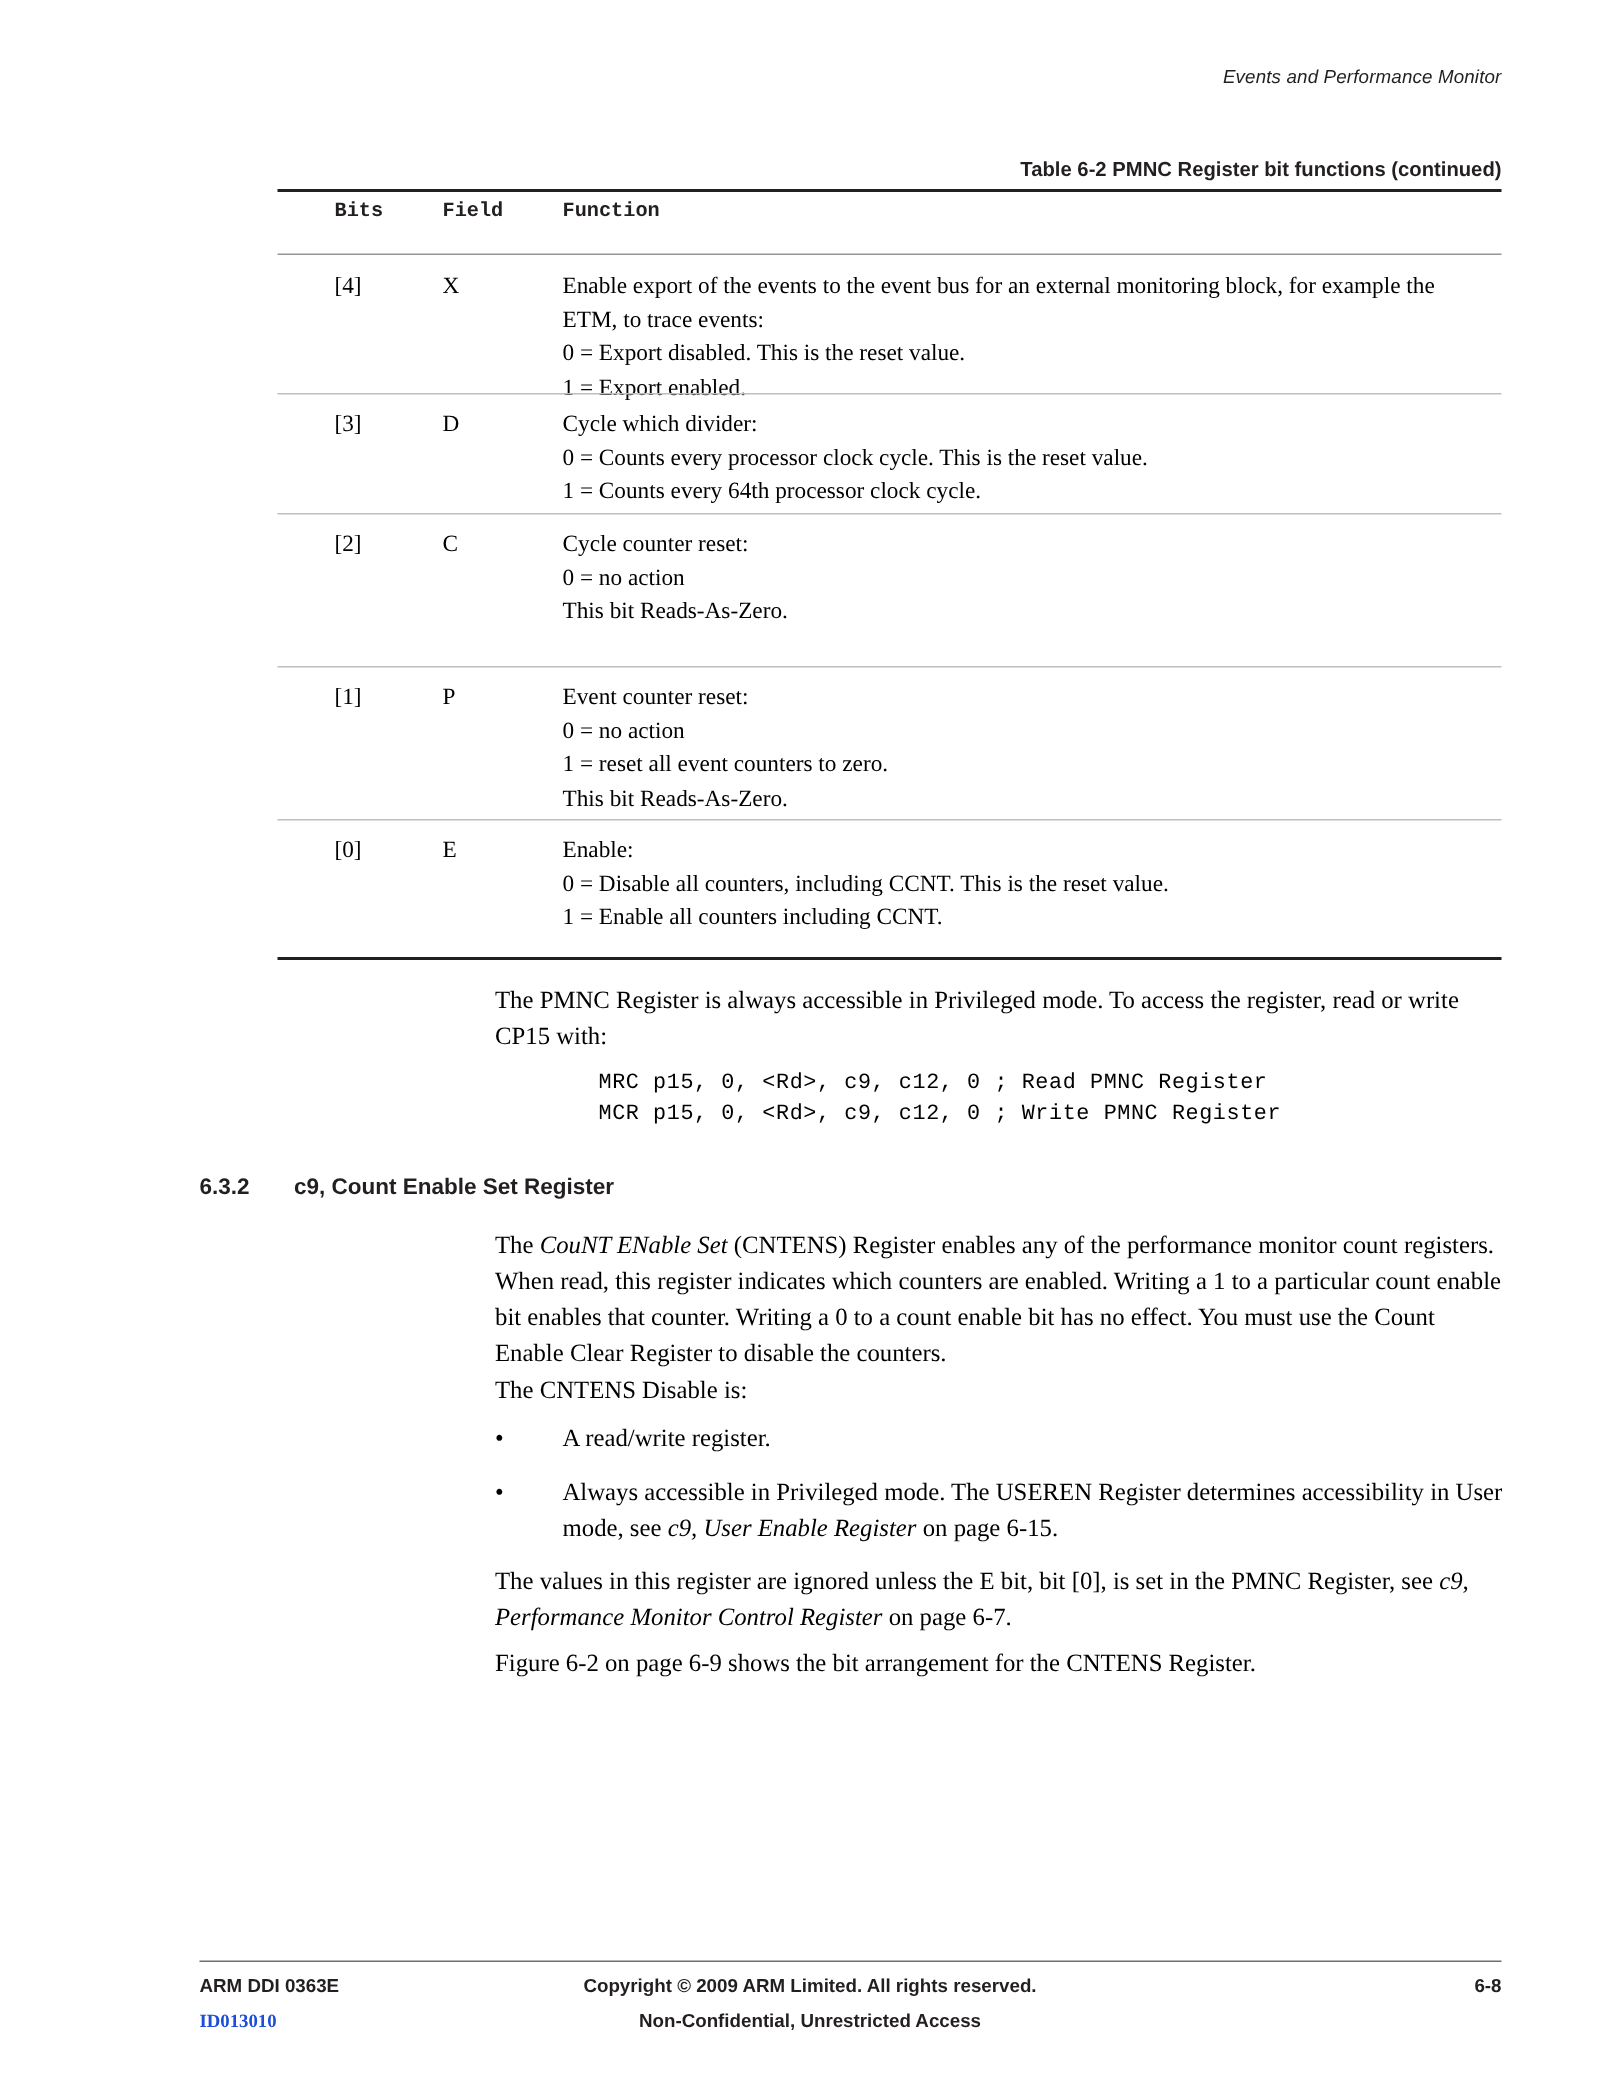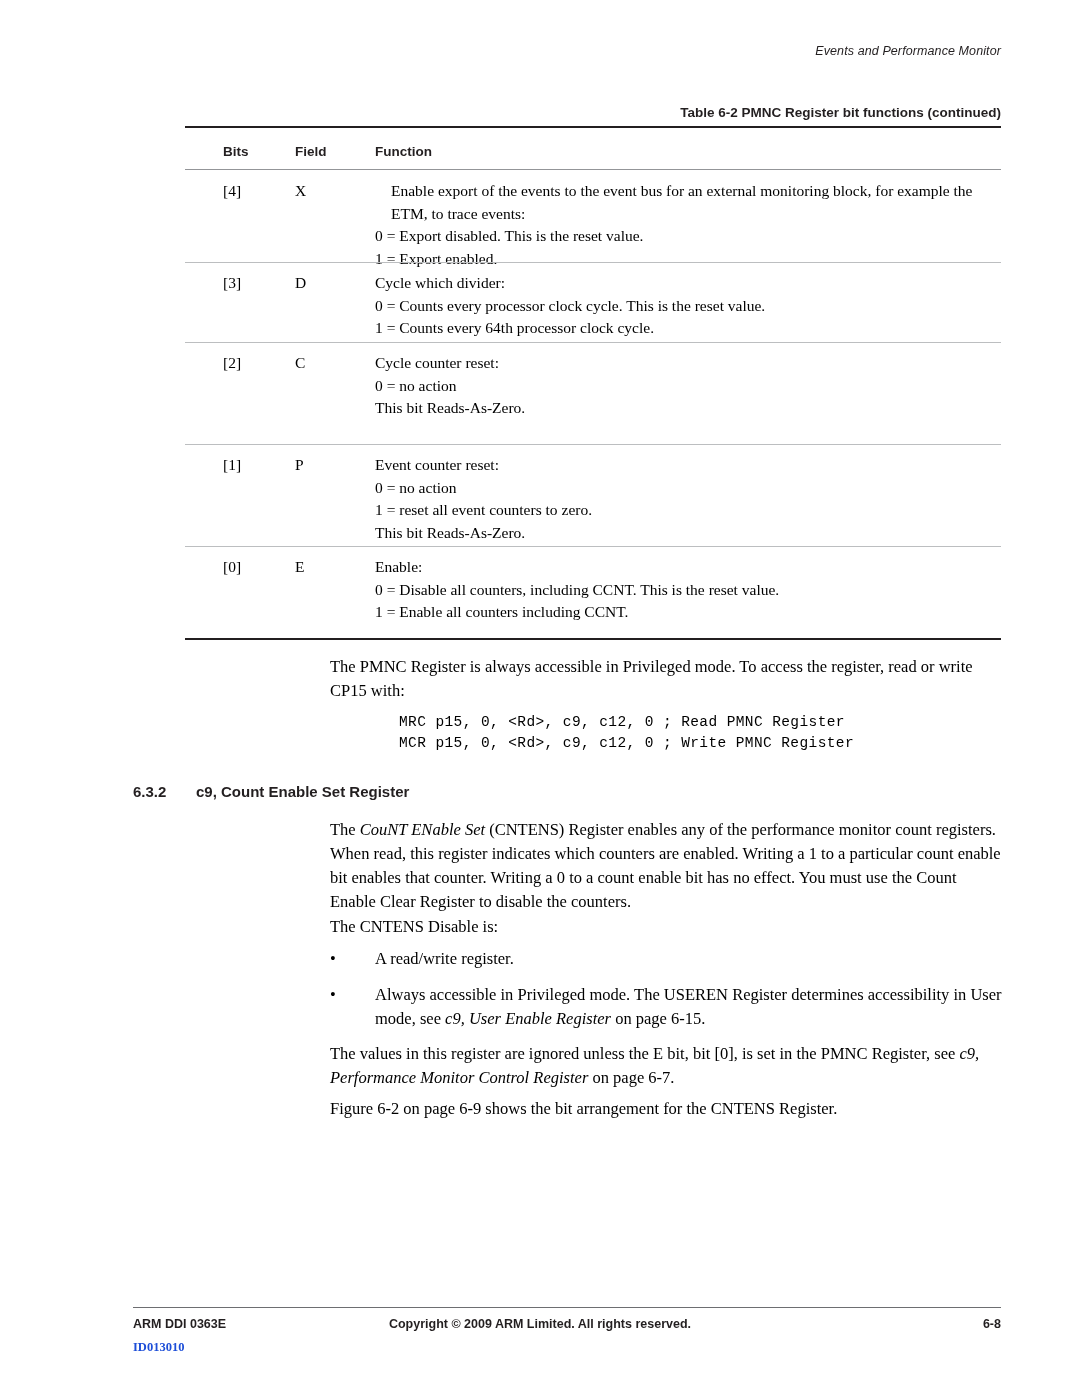--- a/index.html
+++ b/index.html
@@ -44,24 +44,24 @@
     position: absolute;
     left: 185px;
     top: 126px;
     width: 816px;
   }
   .tbl .hrule-top { position:absolute; left:0; top:0; width:816px; height:1.6px; background:#231f20; }
   .tbl .hrule-head { position:absolute; left:0; top:43px; width:816px; height:1px; background:#939598; }
   .tbl .hrule-bottom { position:absolute; left:0; top:512px; width:816px; height:1.6px; background:#231f20; }
   .thead {
     position: absolute;
-    left: 0; top: 18px;
+    left: 0; top: 8px;
     width: 816px;
     height: 28px;
-    font-family: Liberation Sans, sans-serif;
+    font-family: Liberation Mono, monospace;
     font-weight: bold;
     font-size: 13.5px;
     color: #231f20;
   }
   .th-bits { position: absolute; left: 38px; top: 0; }
   .th-field { position: absolute; left: 110px; top: 0; }
   .th-func { position: absolute; left: 190px; top: 0; }
 
   .row {
     position: absolute;
@@ -69,21 +69,21 @@
     width: 816px;
     font-size: 15.5px;
     line-height: 22.5px;
     color: #000;
   }
   .row .sep { position: absolute; left: 0; top: 0; width: 816px; height: 1px; background: #bcbec0; }
   .row .bits { position: absolute; left: 38px; top: 10px; }
   .row .field { position: absolute; left: 110px; top: 10px; }
   .row .func { position: absolute; left: 190px; top: 10px; width: 620px; }
   .row .func div { white-space: nowrap; }
-  .row .func div.wrap { white-space: normal; margin-left: 16px; }
+  .row .func div.wrap { white-space: normal; }
 
   .body-block {
     position: absolute;
     left: 330px;
     width: 672px;
     font-size: 16.5px;
     line-height: 24px;
     color: #000;
   }
   .mono {
@@ -259,15 +259,16 @@
   <div class="body-block" style="top:1042px;">
     <span>The values in this register are ignored unless the E bit, bit [0], is set in the PMNC Register, see </span><i class="ital">c9, Performance Monitor Control Register</i><span> on page 6-7.</span>
   </div>
 
   <div class="body-block" style="top:1097px;">Figure 6-2 on page 6-9 shows the bit arrangement for the CNTENS Register.</div>
 
   <div class="footer-rule"></div>
   <div class="f-left1">ARM DDI 0363E</div>
   <div class="f-left2">ID013010</div>
   <div class="f-center1">Copyright © 2009 ARM Limited. All rights reserved.</div>
+  <div class="f-center2">Non-Confidential, Unrestricted Access</div>
   <div class="f-right">6-8</div>
 
 </div>
 
 </body></html>

